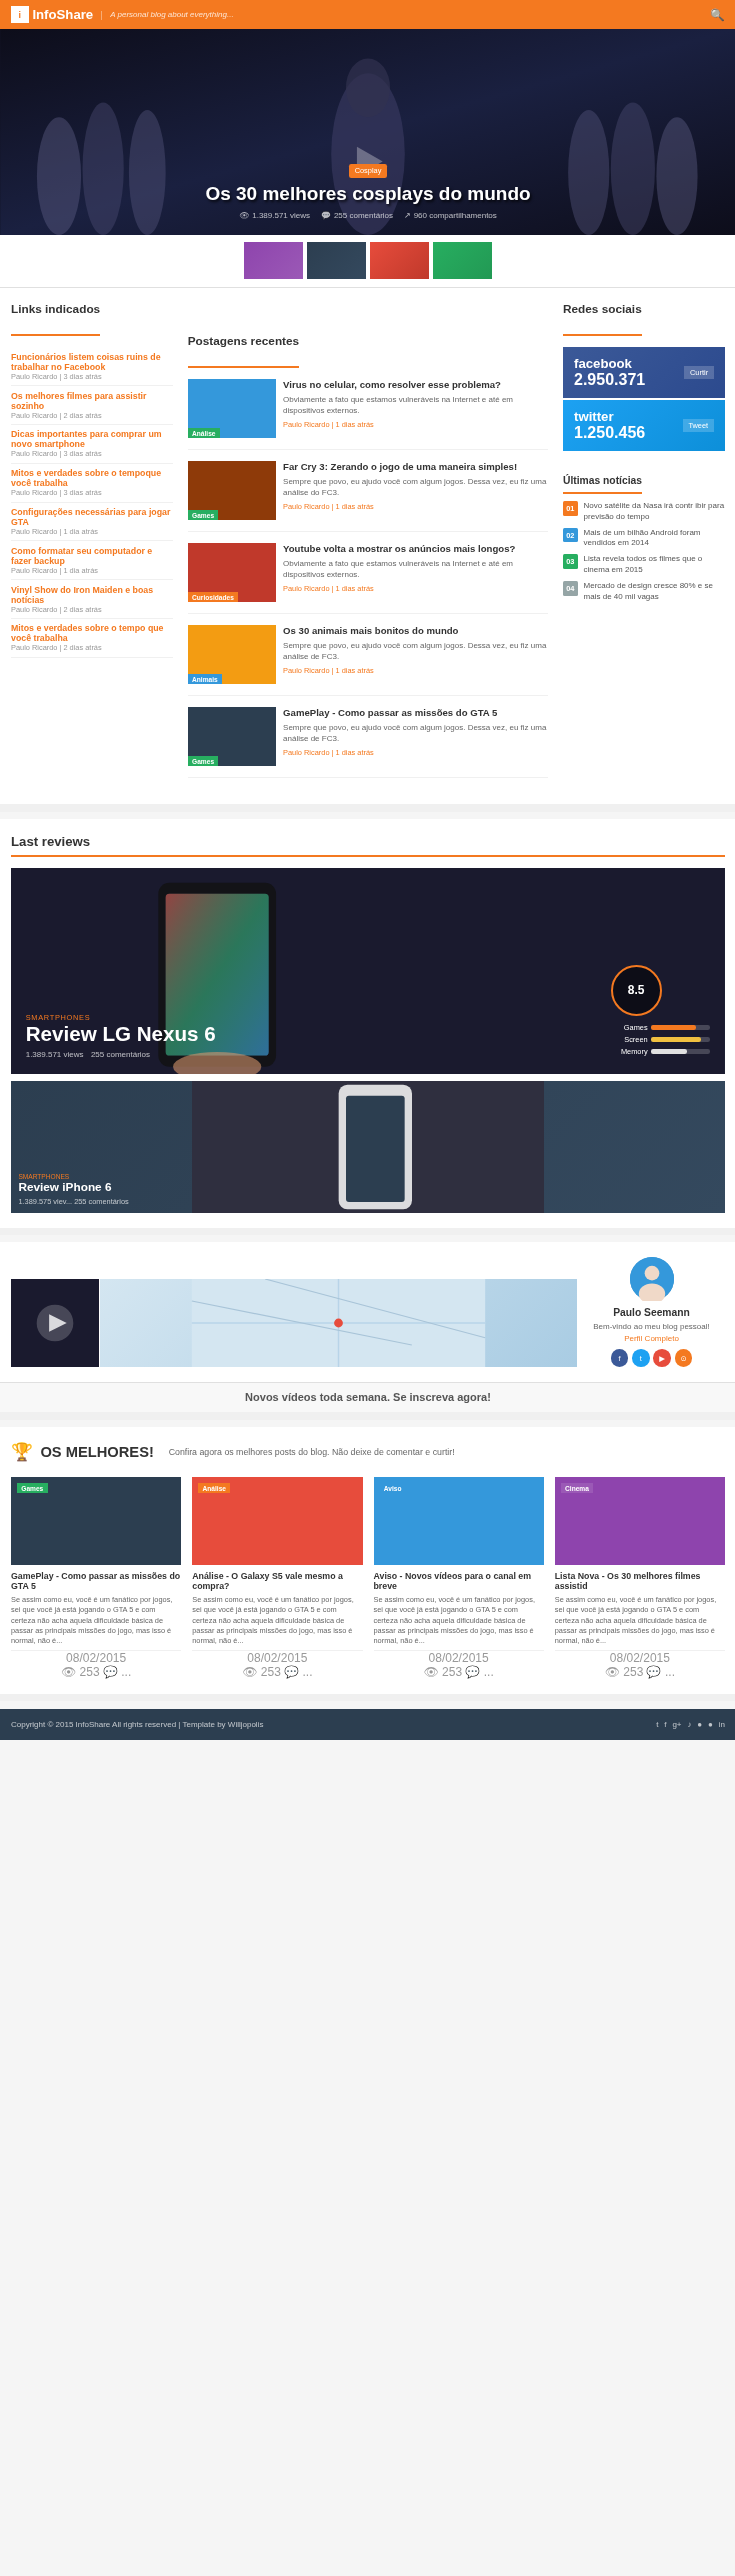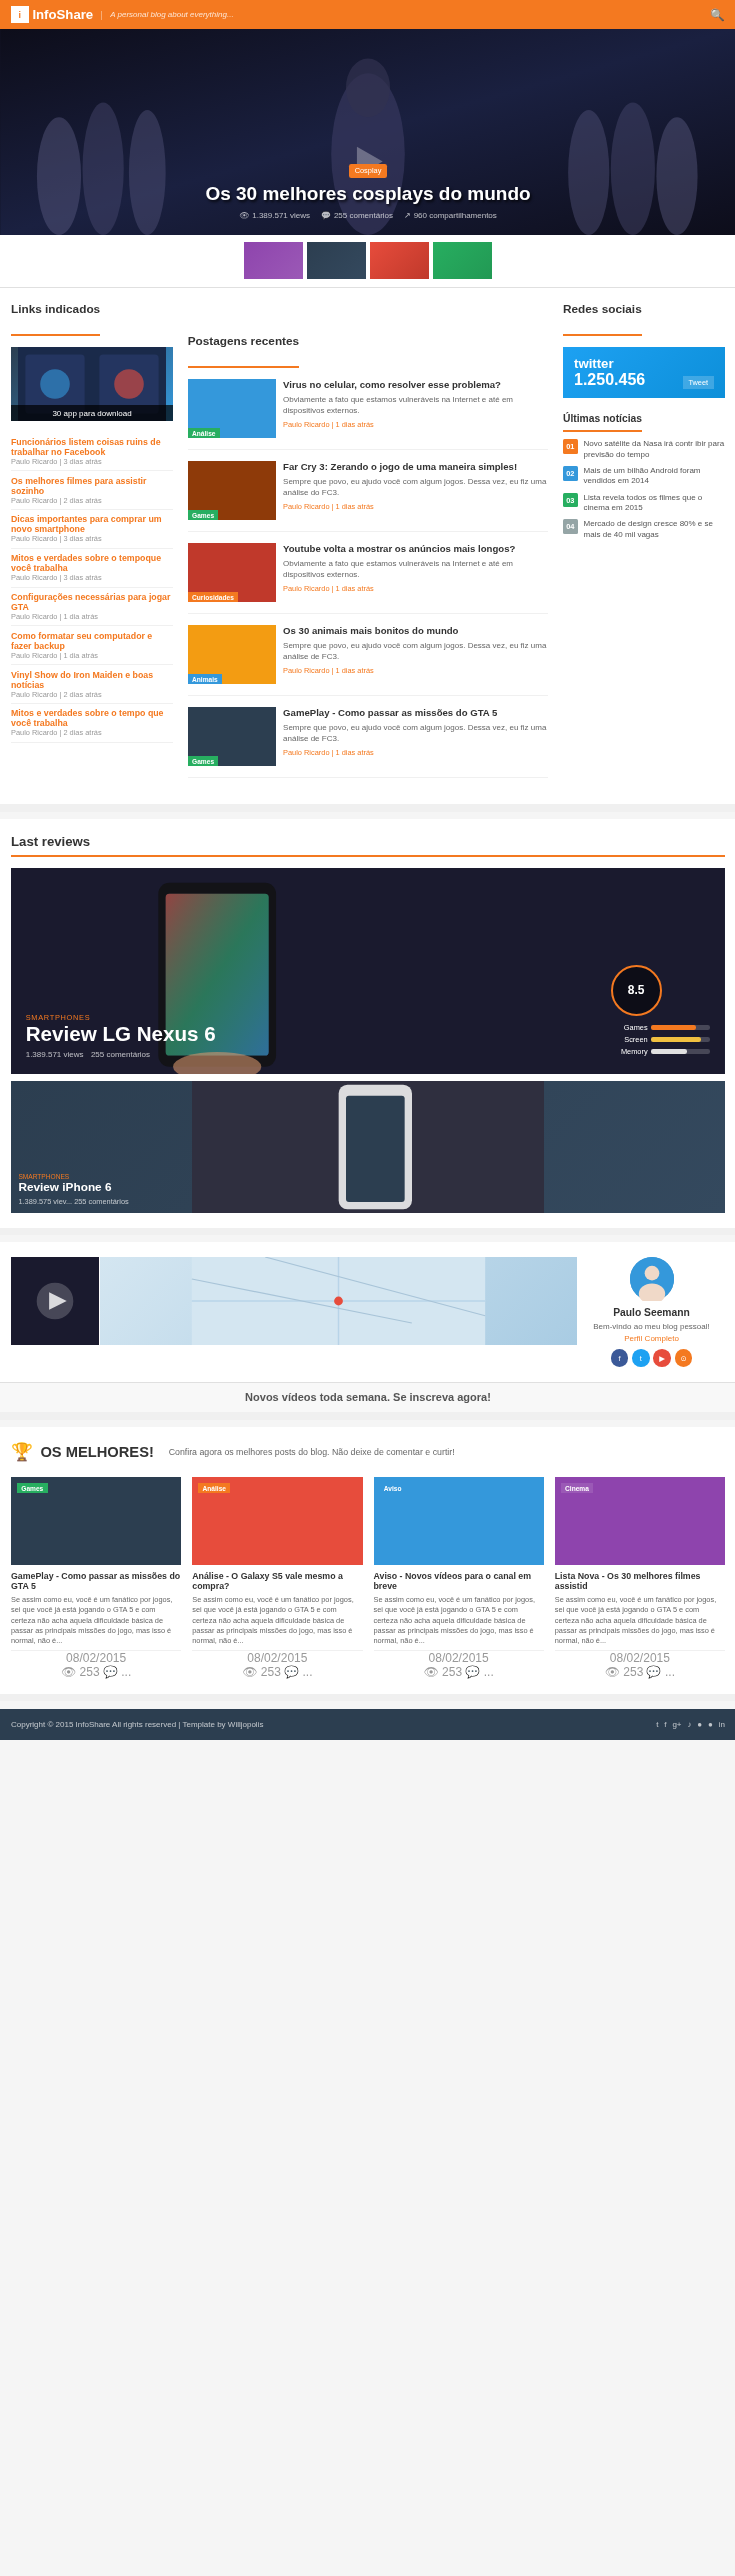--- a/index.html
+++ b/index.html
@@ -52,21 +52,21 @@
     .post-thumb { width: 88px; height: 59px; flex-shrink: 0; position: relative; background: #ccc; overflow: hidden; }
     .post-category { position: absolute; bottom: 0; left: 0; color: white; font-size: 6.6px; padding: 1.5px 4.4px; font-weight: bold; }
     .post-info { flex: 1; }
     .post-title { font-size: 9.6px; font-weight: bold; color: #333; margin-bottom: 3.7px; cursor: pointer; }
     .post-excerpt { font-size: 8px; color: #666; line-height: 1.4; margin-bottom: 3.7px; }
     .post-meta { font-size: 7.4px; color: #f47920; }
 
     
     .social-box { margin-bottom: 7.4px; cursor: pointer; }
     .social-facebook { background: linear-gradient(135deg, #3b5998, #2c4a8e); color: white; padding: 8.8px 11px; display: flex; align-items: center; justify-content: space-between; margin-bottom: 2.2px; }
-    .social-twitter { background: linear-gradient(135deg, #1da1f2, #0d8fd9); color: white; padding: 8.8px 11px; display: flex; align-items: flex-end; justify-content: space-between; margin-bottom: 4px; }
+    .social-twitter { background: linear-gradient(135deg, #1da1f2, #0d8fd9); color: white; padding: 8.8px 11px; display: flex; align-items: center; justify-content: space-between; margin-bottom: 13px; }
     .social-name { font-size: 13.2px; font-weight: bold; }
     .social-count { font-size: 16px; font-weight: bold; }
     .social-btn { background: rgba(255,255,255,0.2); color: white; font-size: 7.4px; padding: 2.2px 5.9px; border: none; cursor: pointer; }
 
     
     .news-title { font-size: 10.3px; font-weight: bold; color: #333; border-bottom: 2.2px solid #f47920; padding-bottom: 5.9px; margin: 11px 0 7.4px 0; display: inline-block; }
     .news-item { display: flex; gap: 5.9px; margin-bottom: 5.9px; align-items: flex-start; }
     .news-num { background: #f47920; color: white; width: 14.7px; height: 14.7px; display: flex; align-items: center; justify-content: center; font-size: 7.4px; font-weight: bold; flex-shrink: 0; border-radius: 1.5px; }
     .news-text { font-size: 8px; color: #555; line-height: 1.3; }
 
@@ -95,21 +95,21 @@
 
     
     .review-grid { display: flex; gap: 7.4px; margin-top: 7.4px; }
     .review-card { flex: 1; position: relative; height: 132px; background: linear-gradient(135deg, #2c3e50, #34495e); overflow: hidden; cursor: pointer; }
     .review-card-content { position: absolute; bottom: 7.4px; left: 7.4px; color: white; }
     .review-card-category { font-size: 6.6px; color: #f47920; text-transform: uppercase; }
     .review-card-title { font-size: 11.8px; font-weight: bold; }
     .review-card-stats { font-size: 7.4px; color: rgba(255,255,255,0.7); margin-top: 2.2px; }
 
     
-    .widget-strip { background: white; display: flex; gap: 1px; padding: 14.7px 11px; margin-top: 7.4px; align-items: flex-start; }
+    .widget-strip { background: white; display: flex; gap: 1px; padding: 14.7px 11px; margin-top: 7.4px; align-items: flex-end; }
     .widget-map { flex: 1; height: 88px; background: linear-gradient(135deg, #d4e6f1, #a9cce3); position: relative; }
     .widget-video { width: 88px; height: 88px; background: #1a1a2e; flex-shrink: 0; }
     .widget-author { width: 147px; flex-shrink: 0; text-align: center; }
     .author-avatar { width: 44px; height: 44px; border-radius: 50%; background: linear-gradient(135deg, #3498db, #2980b9); margin: 0 auto 5.9px; }
     .author-name { font-size: 10.3px; font-weight: bold; color: #333; }
     .author-bio { font-size: 8px; color: #666; margin: 3.7px 0; }
     .author-link { color: #f47920; font-size: 8px; cursor: pointer; }
     .author-social { display: flex; justify-content: center; gap: 3.7px; margin-top: 5.9px; }
     .social-icon { width: 17.7px; height: 17.7px; border-radius: 50%; display: flex; align-items: center; justify-content: center; color: white; font-size: 7.4px; cursor: pointer; }
     .si-fb { background: #3b5998; }
@@ -220,32 +220,20 @@
   <div class="thumb-placeholder thumb3"></div>
   <div class="thumb-placeholder thumb4"></div>
 </div>
 
 <div class="main-content">
   <div class="three-col">
 
     <div class="col-left">
       <div class="section-title">Links indicados</div>
 
-      <div class="featured-box">
-        <div class="featured-img">
-          <svg width="100%" height="74" viewBox="0 0 200 100">
-            <rect width="200" height="100" fill="#1a2a4a"></rect>
-            <rect x="10" y="10" width="80" height="80" rx="5" fill="#2a3a6a" opacity="0.7"></rect>
-            <rect x="110" y="10" width="80" height="80" rx="5" fill="#2a3a6a" opacity="0.7"></rect>
-            <circle cx="50" cy="50" r="20" fill="#3498db" opacity="0.6"></circle>
-            <circle cx="150" cy="50" r="20" fill="#e74c3c" opacity="0.6"></circle>
-          </svg>
-        </div>
-        <div class="featured-label">30 app para download</div>
-      </div>
 
       <div id="links-list">
           <div class="link-item">
             <div class="link-title">Funcionários listem coisas ruins de trabalhar no Facebook</div>
             <div class="link-meta">Paulo Ricardo | 3 dias atrás</div>
           </div>
           <div class="link-item">
             <div class="link-title">Os melhores filmes para assistir sozinho</div>
             <div class="link-meta">Paulo Ricardo | 2 dias atrás</div>
           </div>
@@ -329,20 +317,27 @@
       <div class="post-meta">Paulo Ricardo | 1 dias atrás</div>
     </div>
           </div>
         </div>
     </div>
 
     <div class="col-right">
       <div class="section-title">Redes sociais</div>
 
       
+      <div class="social-box social-facebook">
+        <div>
+          <div class="social-name">facebook</div>
+          <div class="social-count">2.950.371</div>
+        </div>
+        <button class="social-btn">Curtir</button>
+      </div>
 
       
       <div class="social-box social-twitter">
         <div>
           <div class="social-name">twitter</div>
           <div class="social-count">1.250.456</div>
         </div>
         <button class="social-btn">Tweet</button>
       </div>
 

